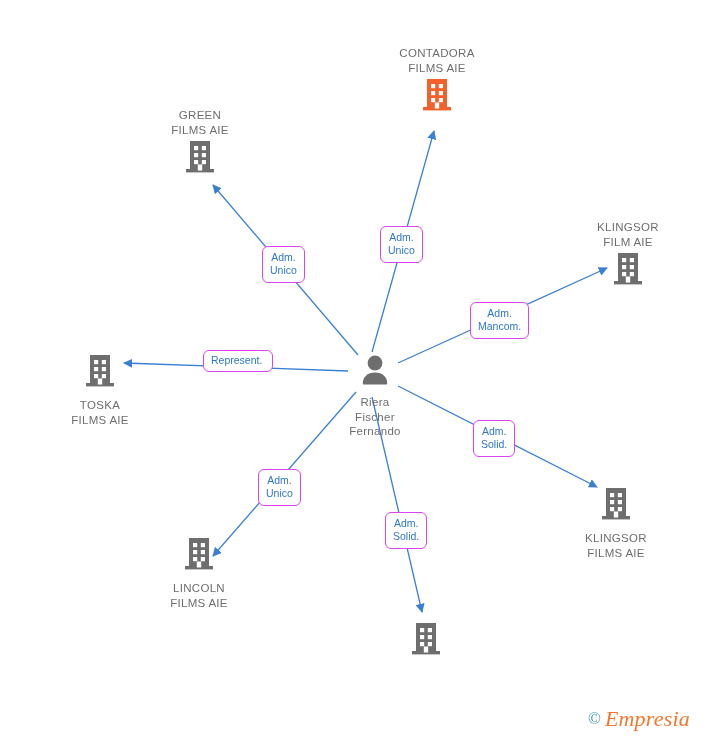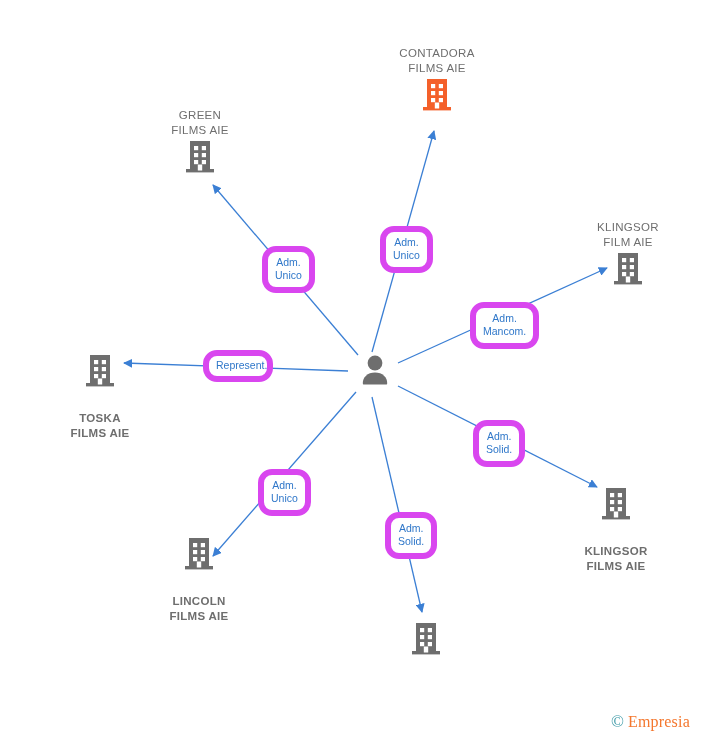--- a/index.html
+++ b/index.html
@@ -39,54 +39,55 @@
     color: #6e6e6e;
     letter-spacing: 0.3px;
     white-space: pre-line;
     font-weight: normal;
   }
   .node-icon {
     display: block;
     margin: 0 auto;
   }
   .node.label-top .node-icon { margin-top: 3px; }
-  .node.label-bottom .node-label { margin-top: 19px; font-weight: bold; }
+  .node.label-bottom .node-label { margin-top: 6px; }
 
   .edge-label {
     position: absolute;
-    border: 6px solid #d946ef;
-    border-radius: 14px;
+    border: 1px solid #d946ef;
+    border-radius: 6px;
     background: #ffffff;
     color: #2f77c9;
     font-size: 10.5px;
     line-height: 13px;
     text-align: center;
     padding: 4px 7px 5px 7px;
     white-space: pre-line;
     box-sizing: border-box;
   }
   .edge-label.single {
-    padding: 3px 0 4px 7px;
+    padding: 3px 10px 4px 7px;
   }
   .watermark {
     position: absolute;
     right: 10px;
     bottom: 8px;
     display: flex;
     align-items: center;
     gap: 4px;
   }
   .wm-c {
     color: #3f9ba8;
     font-size: 17px;
     font-family: "Liberation Serif", serif;
   }
   .wm-text {
     color: #f4772e;
-    font-size: 16px;
+    font-size: 22px;
+    font-style: italic;
     font-family: "Liberation Serif", serif;
     letter-spacing: 0.2px;
   }
 </style>
 </head>
 <body>
 
 <div id="graph-canvas">
 
   <svg id="edge-layer" viewBox="0 0 728 740" xmlns="http://www.w3.org/2000/svg">
@@ -227,20 +228,23 @@
 Solid.</div>
     </div>
 
   <div class="node label-bottom" id="center-node" style="left:375px; top:355px;">
     <span class="node-icon">
       <svg width="40" height="30" viewBox="0 0 40 30" xmlns="http://www.w3.org/2000/svg">
         <circle cx="20" cy="8" r="7.4" fill="#6e6e6e"></circle>
         <path d="M20 17.5c-7.6 0-12.2 5-12.2 10.4 0 1 0.3 1.6 1.1 1.6h22.2c0.8 0 1.1-0.6 1.1-1.6C32.2 22.5 27.6 17.5 20 17.5z" fill="#6e6e6e"></path>
       </svg>
     </span>
+    <div class="node-label">Riera
+Fischer
+Fernando</div>
   </div>
 
   <div class="watermark">
     <span class="wm-c">©</span>
     <span class="wm-text">Empresia</span>
   </div>
 
 </div>
 
 </body></html>

